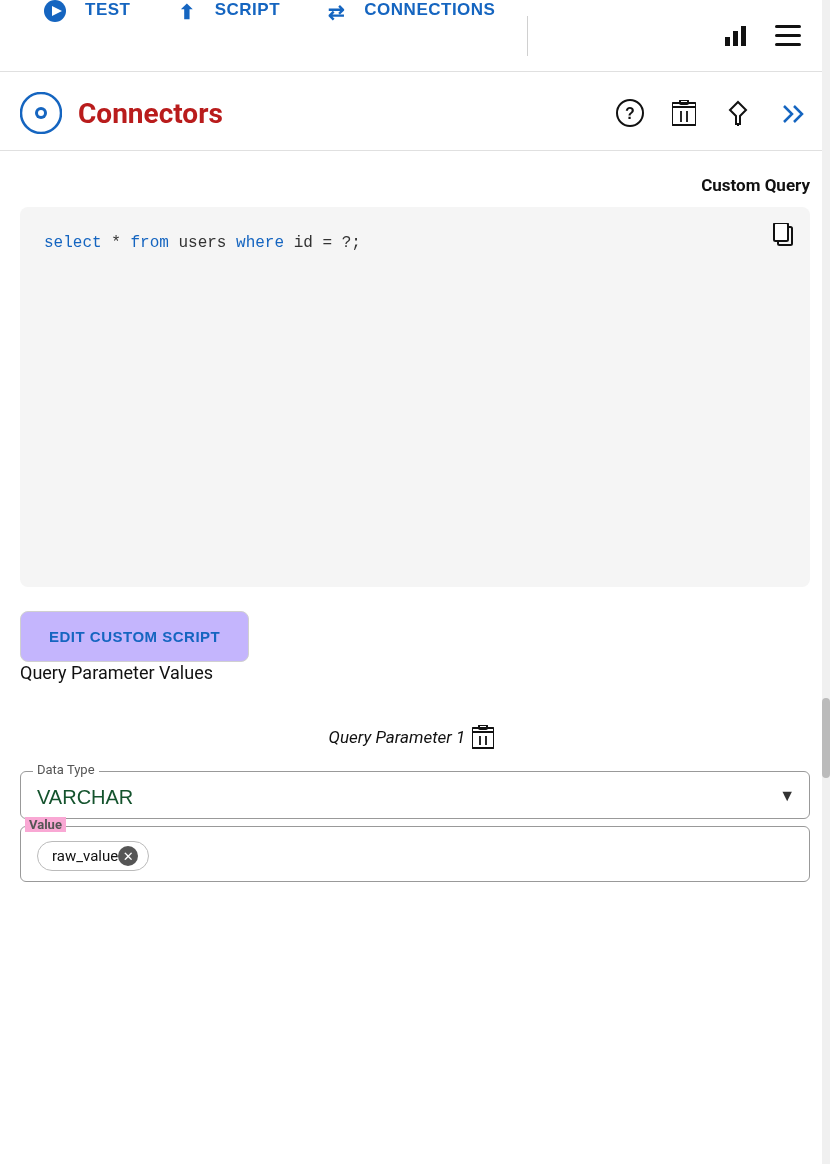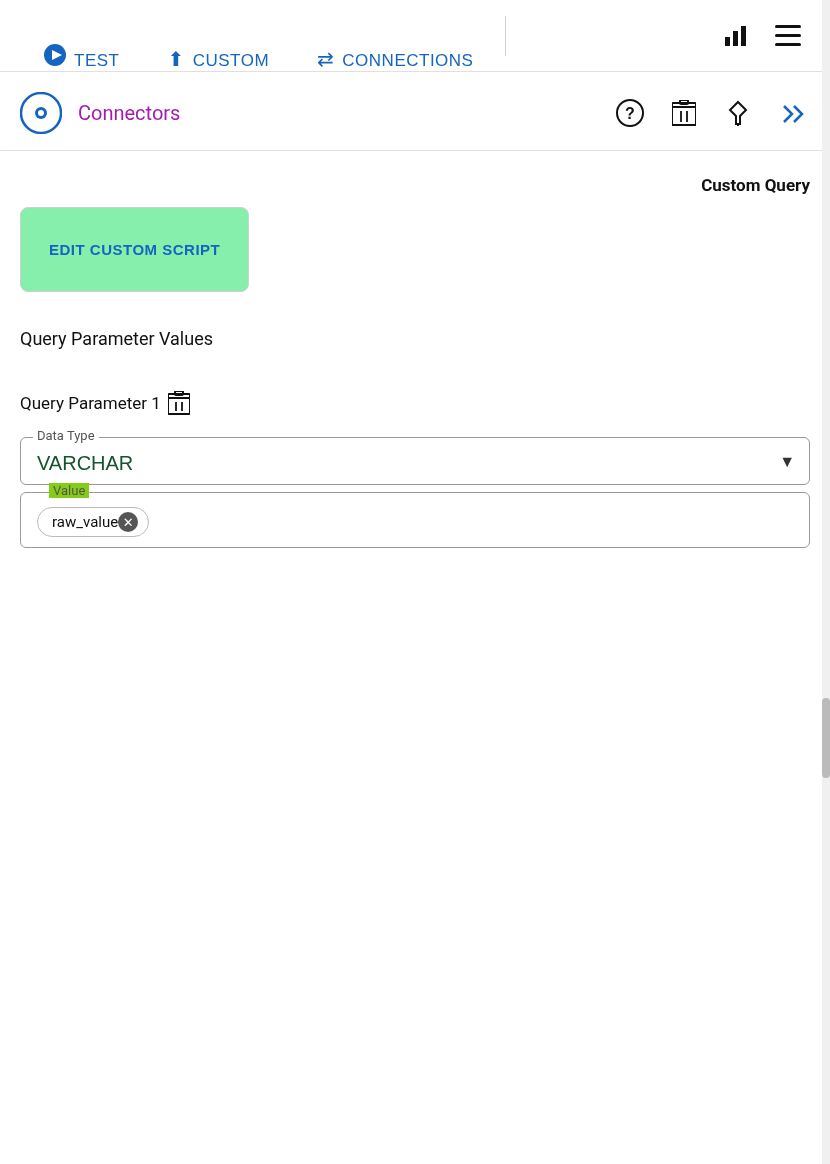--- a/index.html
+++ b/index.html
@@ -15,27 +15,27 @@
     .top-nav {
       display: flex;
       align-items: center;
       padding: 0 20px;
       height: 72px;
       border-bottom: 1px solid #e0e0e0;
       gap: 0;
     }
     .nav-item {
       display: flex;
-      align-items: flex-end;
-      gap: 8px;
+      align-items: flex-start;
+      gap: 19px;
       padding: 0 24px;
       height: 100%;
       cursor: pointer;
       font-size: 17px;
-      font-weight: 400;
+      font-weight: 700;
       color: #1565C0;
       letter-spacing: 0.5px;
       text-decoration: none;
       border: none;
       background: none;
     }
     .nav-divider {
       width: 1px;
       height: 40px;
       background: #d0d0d0;
@@ -68,23 +68,23 @@
       border-bottom: 1px solid #e0e0e0;
     }
     .page-header-icon {
       width: 42px;
       height: 42px;
       margin-right: 16px;
       color: #1565C0;
       flex-shrink: 0;
     }
     .page-title {
-      font-size: 20px;
-      font-weight: 400;
-      color: #a21caf;
+      font-size: 28px;
+      font-weight: 700;
+      color: #b91c1c;
       flex: 1;
     }
     .header-actions {
       display: flex;
       align-items: center;
       gap: 18px;
     }
     .header-action-btn {
       width: 36px;
       height: 36px;
@@ -136,44 +136,44 @@
       color: #333;
     }
     .kw-blue { color: #1565C0; }
     .kw-normal { color: #333; }
 
     
     .edit-custom-script-btn {
       display: inline-flex;
       align-items: center;
       justify-content: center;
-      padding: 33px 28px;
+      padding: 16px 28px;
       border: 1.5px solid #d0d0d0;
       border-radius: 8px;
-      background: #86efac;
+      background: #c4b5fd;
       color: #1565C0;
       font-size: 15px;
       font-weight: 700;
       letter-spacing: 0.5px;
       cursor: pointer;
-      margin-bottom: 36px;
     }
 
     
     .query-param-values-label {
       font-size: 18px;
       font-weight: 400;
       color: #111;
       margin-bottom: 36px;
     }
     .query-param-row {
       display: flex;
       align-items: center;
-      justify-content: flex-start;
+      justify-content: center;
       margin-bottom: 16px;
+      font-style: italic;
     }
     .query-param-name {
       font-size: 17px;
       font-weight: 400;
       color: #111;
     }
     .delete-btn {
       width: 36px;
       height: 36px;
       display: flex;
@@ -229,25 +229,26 @@
     .value-field {
       position: relative;
       border: 1.5px solid #999;
       border-radius: 6px;
       padding: 14px 16px 10px 16px;
       background: #fff;
     }
     .value-field-label {
       position: absolute;
       top: -10px;
-      left: 28px;
-      background: #84cc16;
+      left: 4px;
+      background: #f9a8d4;
       padding: 0 4px;
       font-size: 13px;
       color: #555;
+      font-weight: bold;
     }
     .value-tag {
       display: inline-flex;
       align-items: center;
       gap: 0;
       background: #fff;
       border: 1.5px solid #bbb;
       border-radius: 20px;
       padding: 4px 10px 4px 14px;
       font-size: 15px;
@@ -295,21 +296,21 @@
       <svg width="22" height="22" viewBox="0 0 22 22">
         <circle cx="11" cy="11" r="11" fill="#1565C0"></circle>
         <polygon points="8,6 18,11 8,16" fill="white"></polygon>
       </svg>
     </span>
     <span>TEST</span>
   </button>
 
   <button class="nav-item">
     <span style="font-size:20px;">⬆</span>
-    <span>CUSTOM</span>
+    <span>SCRIPT</span>
   </button>
 
   <button class="nav-item">
     <span style="font-size:20px;">⇄</span>
     <span>CONNECTIONS</span>
   </button>
 
   <div class="nav-divider"></div>
 
   <div class="nav-right">
@@ -368,20 +369,36 @@
       </svg>
     </button>
   </div>
 </header>
 
 <main class="main-content">
 
   
   <div class="section-label">Custom Query</div>
 
+  <div class="code-block">
+    <button class="code-copy-btn">
+      <svg width="22" height="24" viewBox="0 0 22 24" fill="none">
+        <rect x="6" y="4" width="14" height="18" rx="1.5" stroke="#111" stroke-width="2" fill="none"></rect>
+        <rect x="2" y="0" width="14" height="18" rx="1.5" stroke="#111" stroke-width="2" fill="white"></rect>
+      </svg>
+    </button>
+    <div class="code-text">
+      <span class="kw-blue">select</span>
+      <span class="kw-normal"> * </span>
+      <span class="kw-blue">from</span>
+      <span class="kw-normal"> users </span>
+      <span class="kw-blue">where</span>
+      <span class="kw-normal"> id = ?;</span>
+    </div>
+  </div>
 
   
   <button class="edit-custom-script-btn">EDIT CUSTOM SCRIPT</button>
 
   
   <div class="query-param-values-label">Query Parameter Values</div>
 
   <div class="query-param-row">
     <span class="query-param-name">Query Parameter 1</span>
     <button class="delete-btn">

